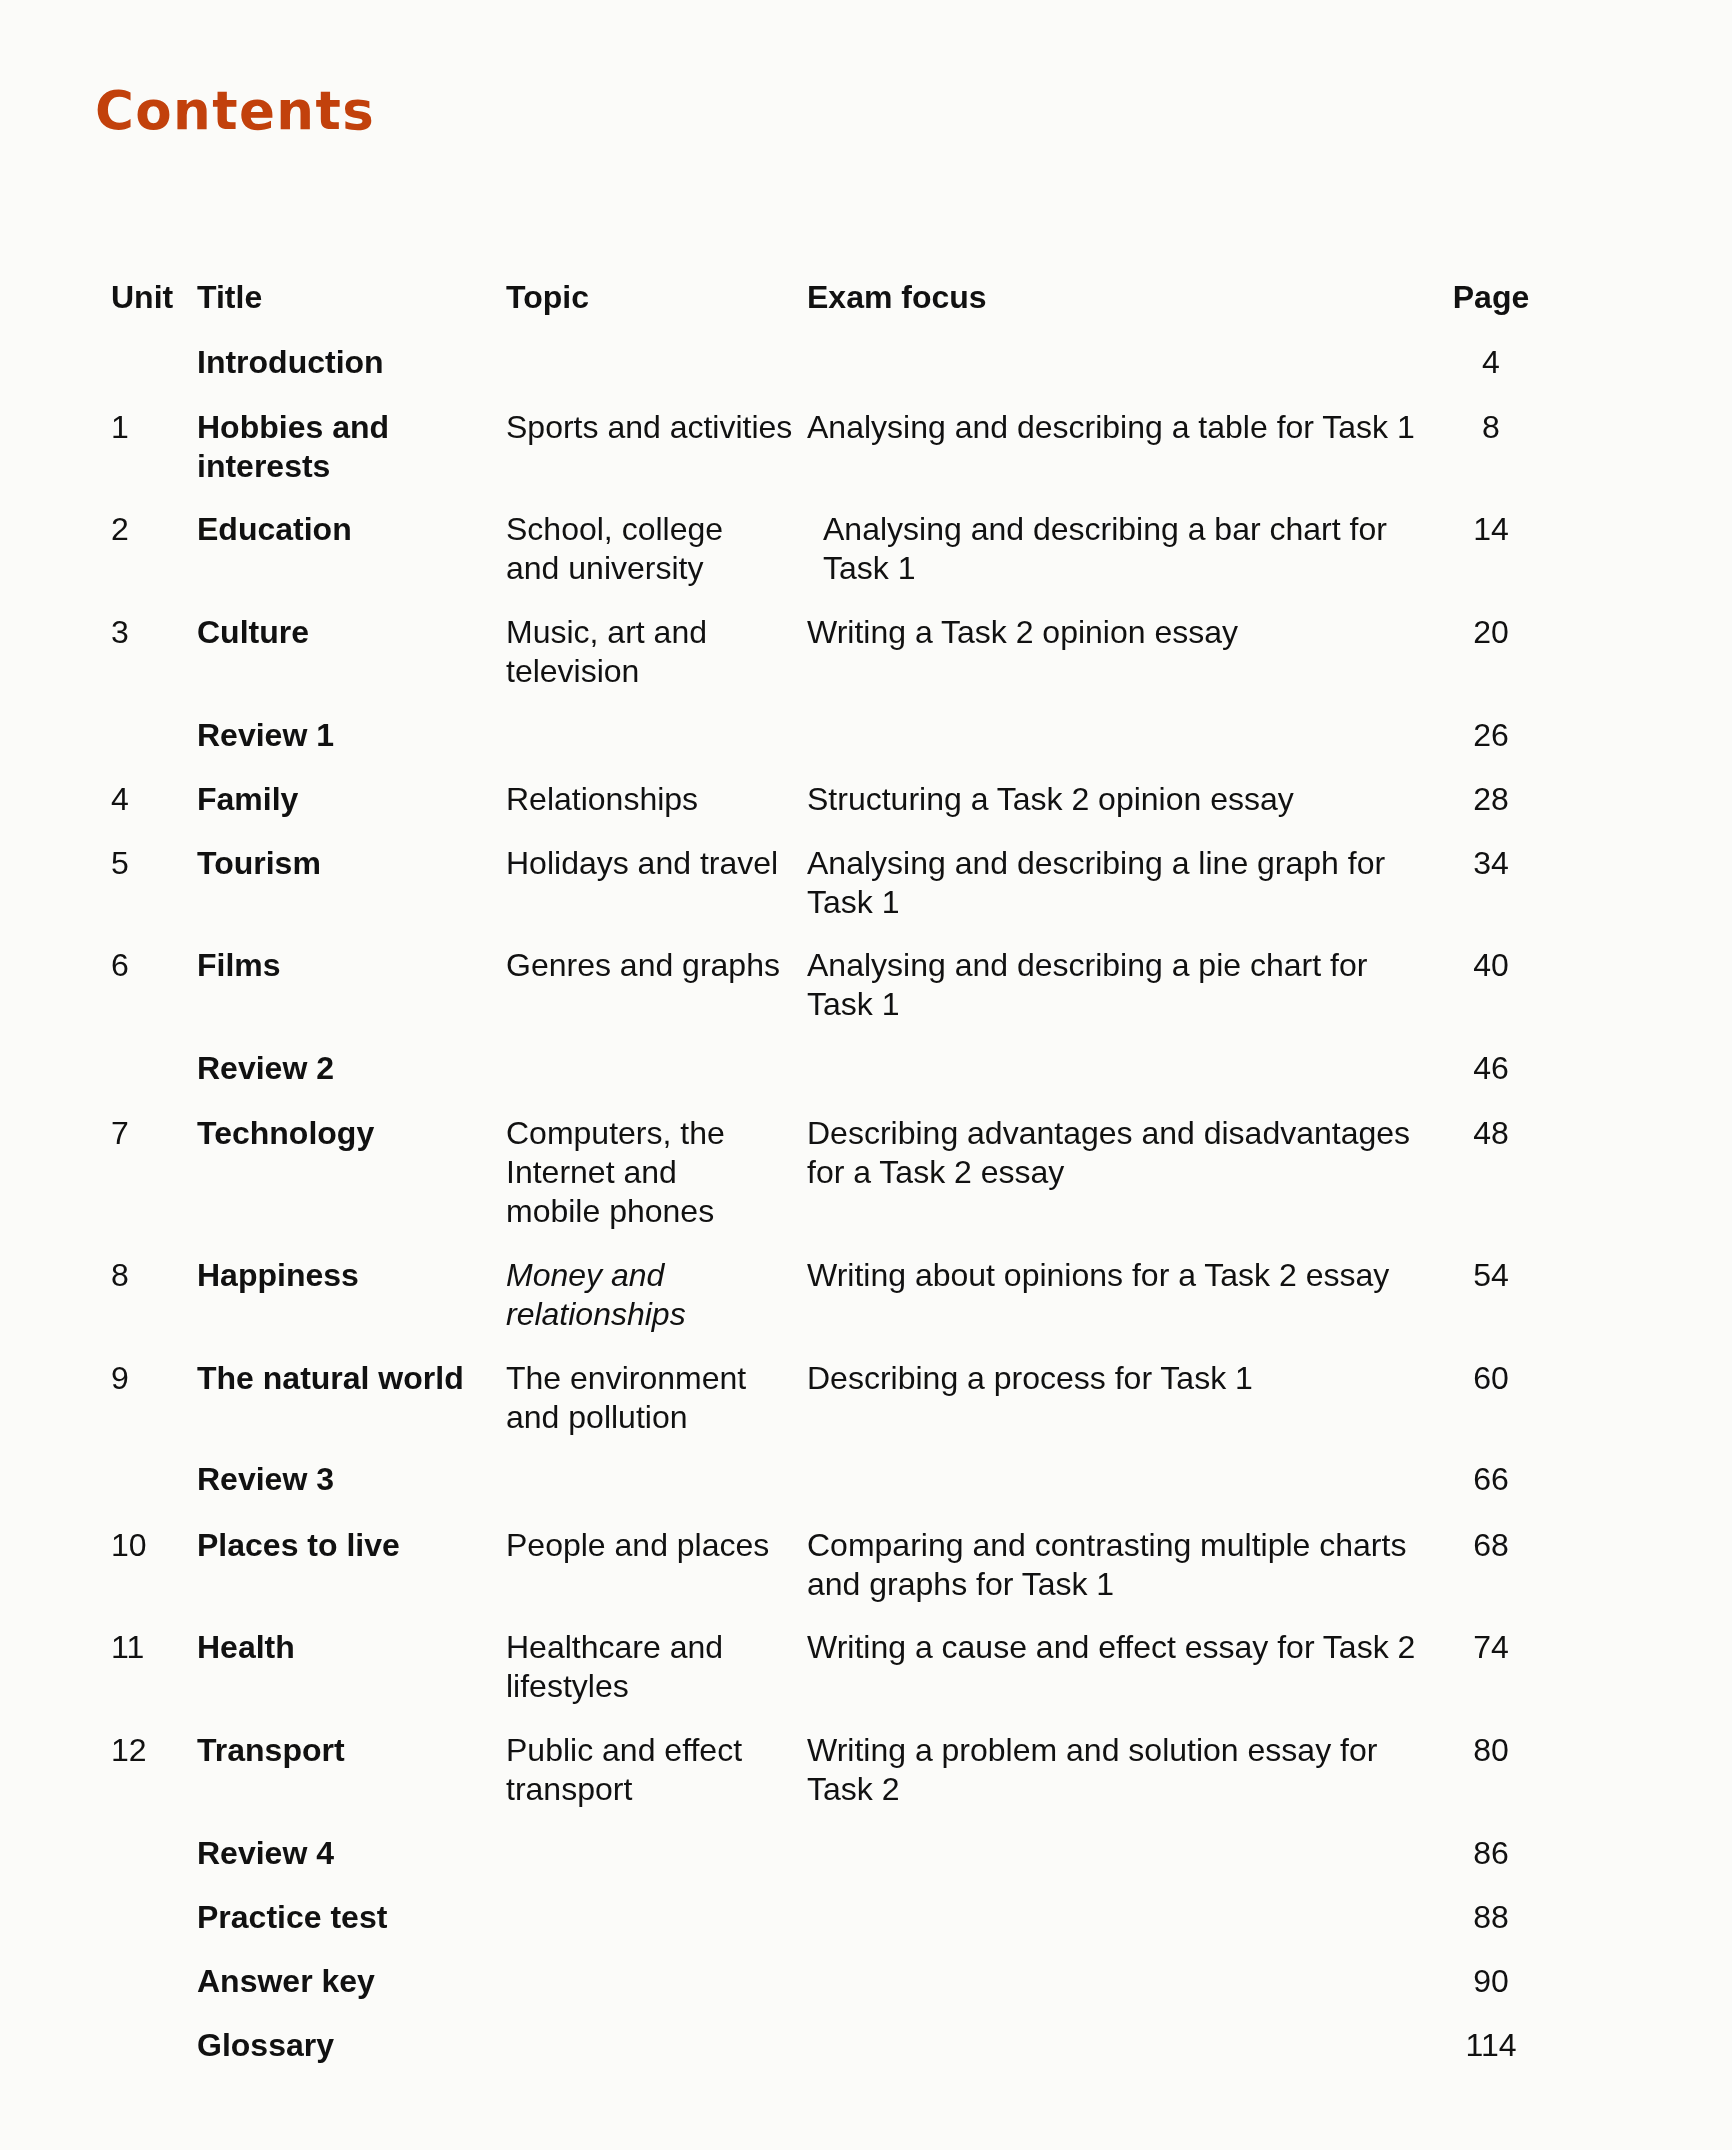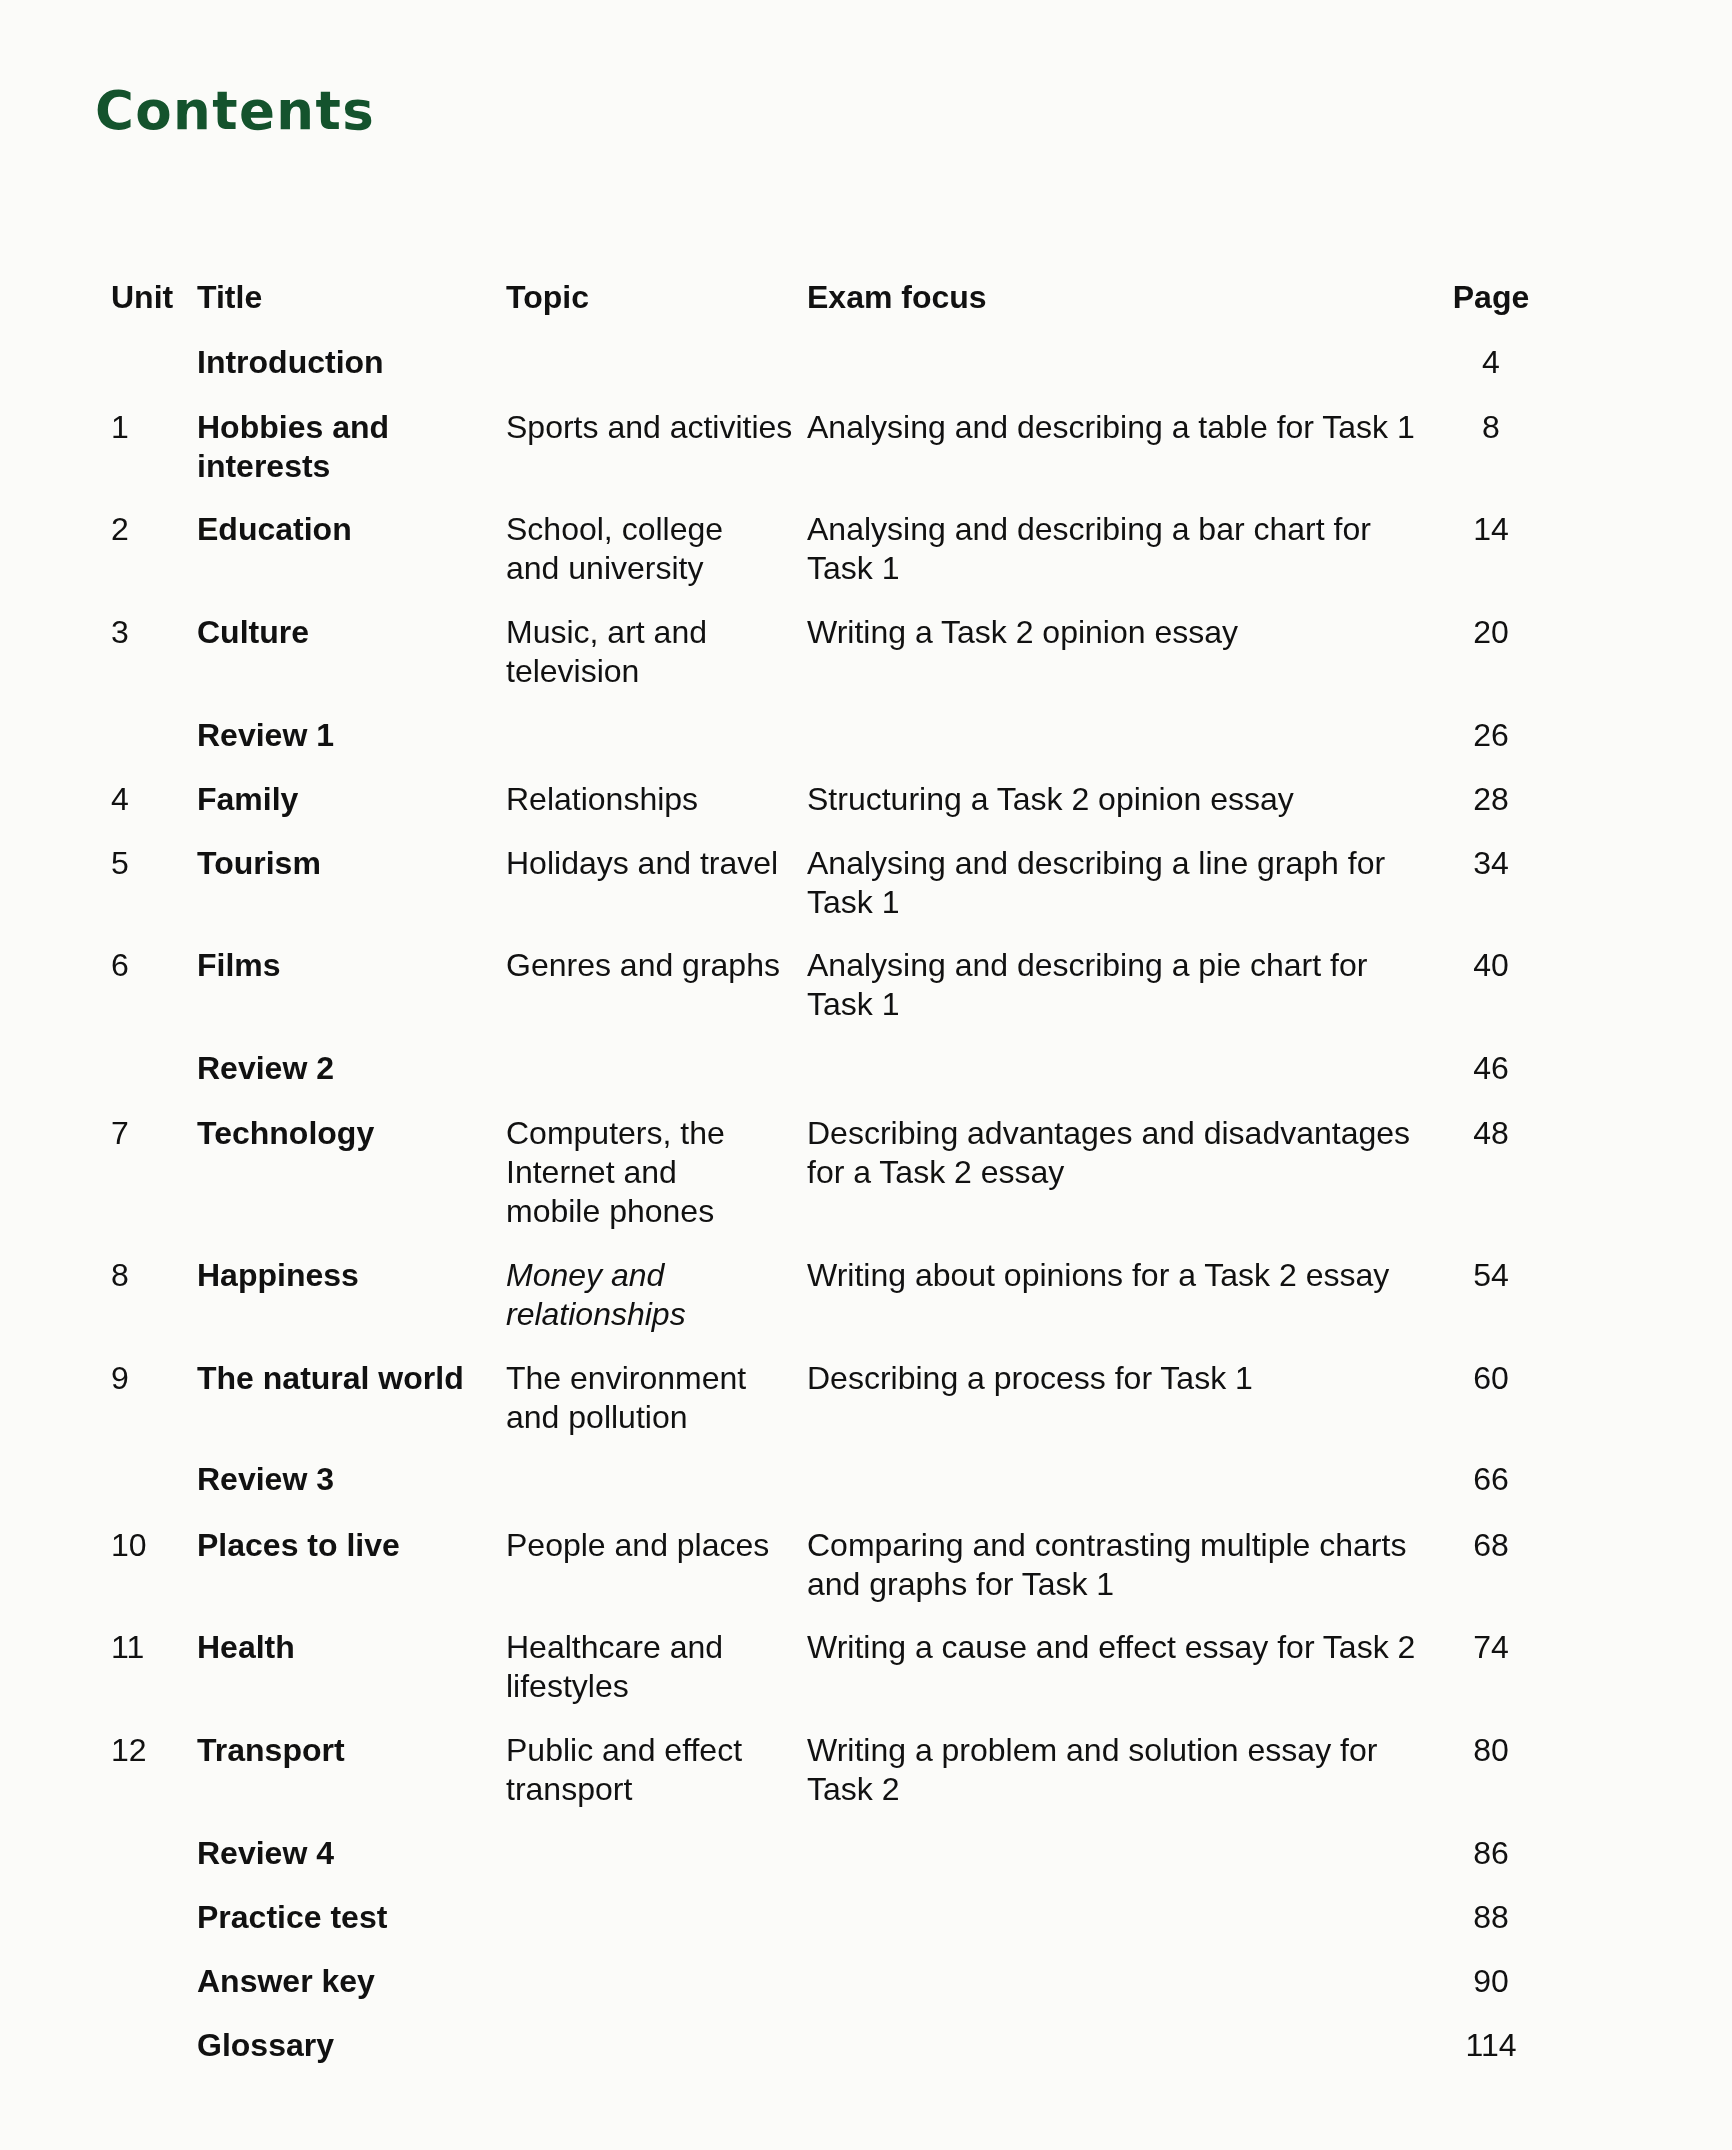--- a/index.html
+++ b/index.html
@@ -6,21 +6,21 @@
   body {
     width: 1732px; height: 2151px; position: relative; overflow: hidden;
     background: #fbfbf9;
     font-family: "Liberation Sans", sans-serif;
     color: #111;
   }
   .title {
     position: absolute; left: 95px; top: 80px;
     font-family: "DejaVu Sans", sans-serif;
     font-weight: bold; font-size: 53px; letter-spacing: 1.4px;
-    color: #14532d;
+    color: #c2410c;
     text-align: right;
   }
   .table {
     position: absolute; left: 0; top: 0; width: 1732px;
   }
   .row {
     position: absolute; left: 0; width: 1732px;
     font-size: 32px; line-height: 39px;
   }
   .c { position: absolute; top: 0; }
@@ -57,21 +57,21 @@
     <span class="c unit">1</span>
     <span class="c ttl">Hobbies and interests</span>
     <span class="c topic" style="width:308px;">Sports and activities</span>
     <span class="c focus">Analysing and describing a table for Task 1</span>
     <span class="c page">8</span>
   </div>
   <div class="row" style="top:510px;">
     <span class="c unit">2</span>
     <span class="c ttl">Education</span>
     <span class="c topic" style="width:244px;">School, college and university</span>
-    <span class="c focus" style="width:588px;">Analysing and describing a bar chart  for Task 1</span>
+    <span class="c focus" style="width:588px;margin-left:16px;">Analysing and describing a bar chart  for Task 1</span>
     <span class="c page">14</span>
   </div>
   <div class="row" style="top:613px;">
     <span class="c unit">3</span>
     <span class="c ttl">Culture</span>
     <span class="c topic" style="width:229px;">Music, art and television</span>
     <span class="c focus">Writing a Task 2 opinion essay</span>
     <span class="c page">20</span>
   </div>
   <div class="row" style="top:716px;">

